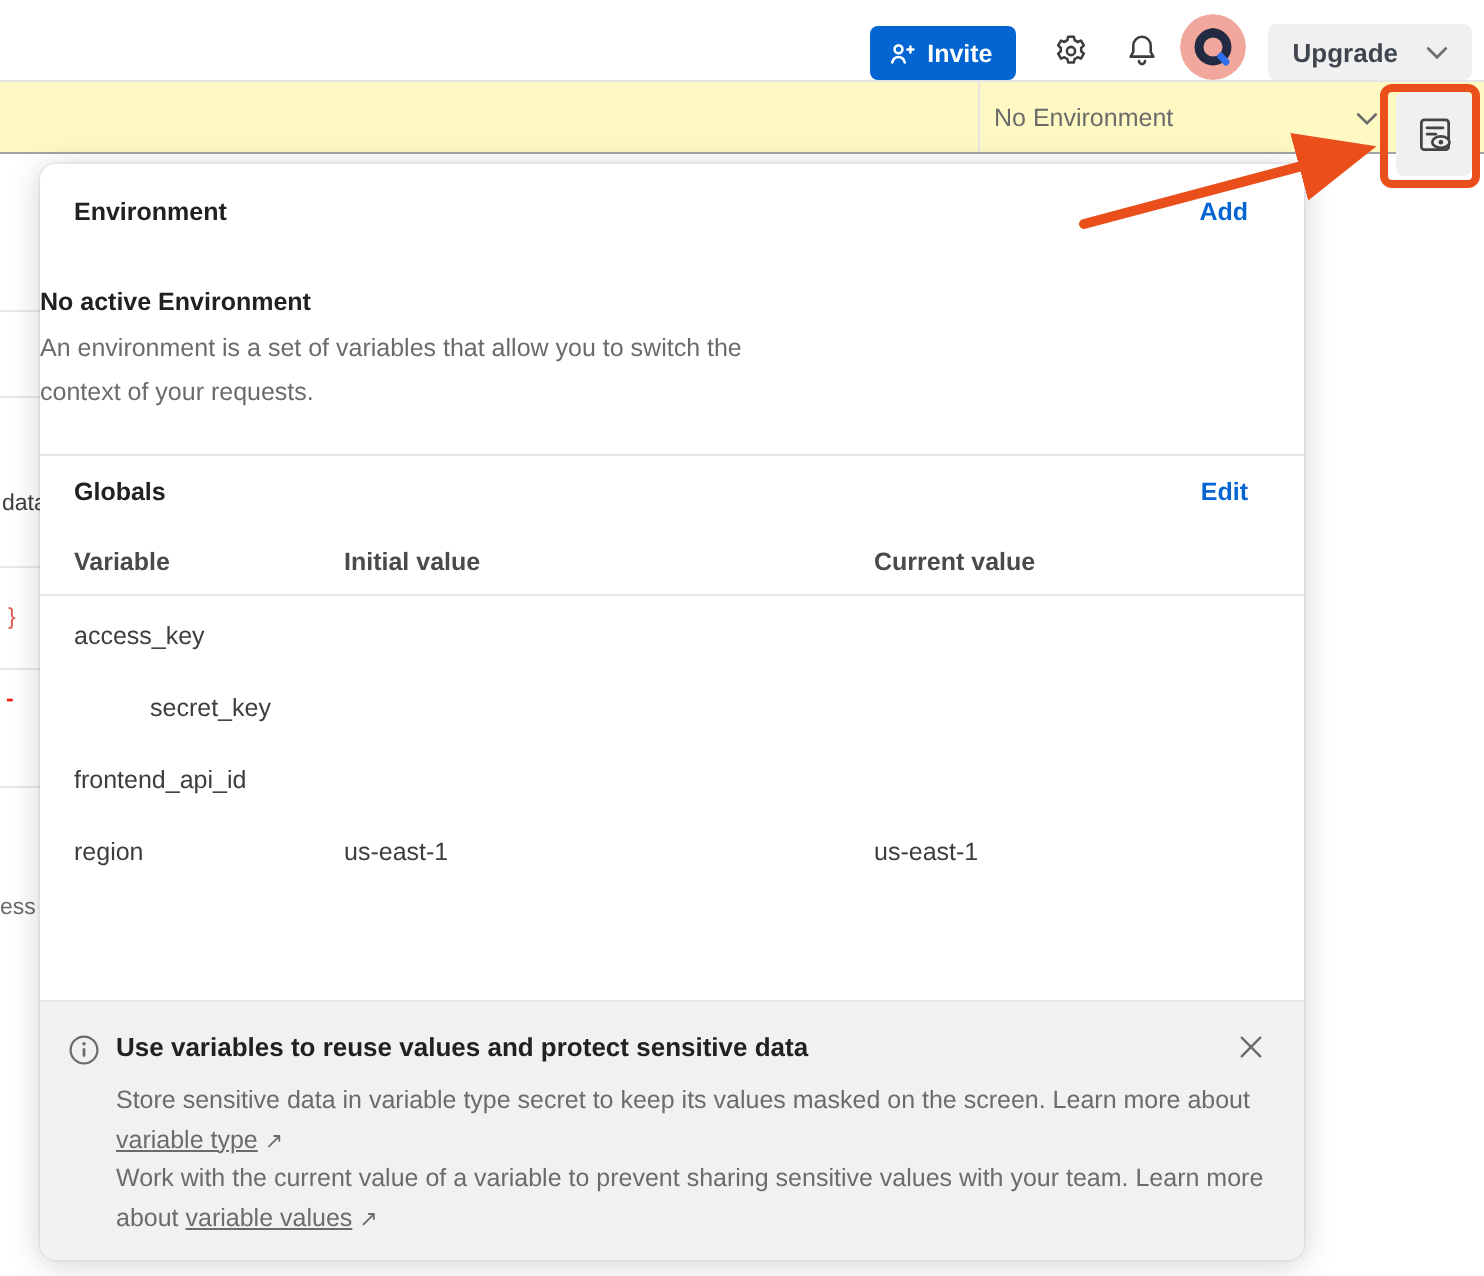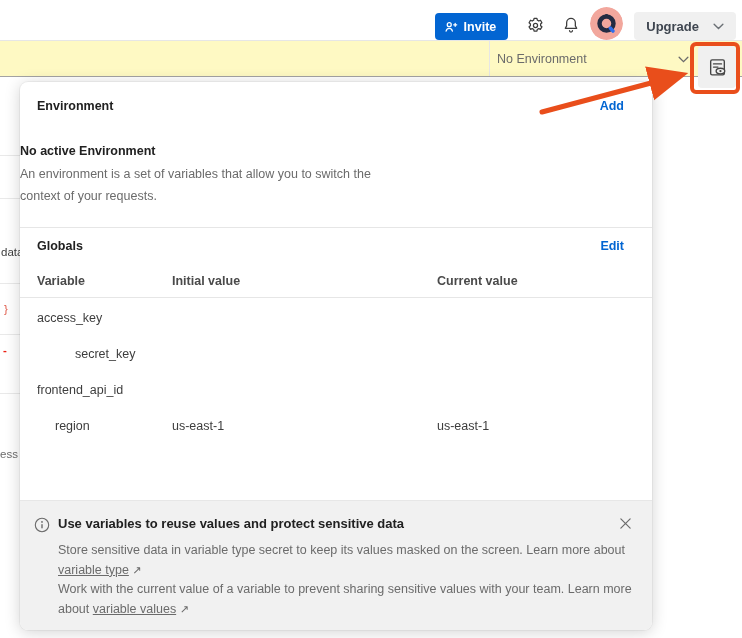--- a/index.html
+++ b/index.html
@@ -202,21 +202,21 @@
   <span class="cell" style="top:229px; left:417px;"></span>
 
   <span class="cell" style="top:265px; left:17px;margin-left:38px;">secret_key</span>
   <span class="cell" style="top:265px; left:152px;"></span>
   <span class="cell" style="top:265px; left:417px;"></span>
 
   <span class="cell" style="top:301px; left:17px;">frontend_api_id</span>
   <span class="cell" style="top:301px; left:152px;"></span>
   <span class="cell" style="top:301px; left:417px;"></span>
 
-  <span class="cell" style="top:337px; left:35px;">region</span>
+  <span class="cell" style="top:337px; left:17px;">region</span>
   <span class="cell" style="top:337px; left:152px;">us-east-1</span>
   <span class="cell" style="top:337px; left:417px;">us-east-1</span>
 
   <div class="banner">
     <div class="banner-head">
       <span style="display:flex; margin-top:1px;">
         <svg width="16" height="16" viewBox="0 0 16 16" fill="none">
           <circle cx="8" cy="8" r="6.7" stroke="#6B6B6B" stroke-width="1.1"></circle>
           <rect x="7.3" y="7" width="1.4" height="4.4" rx="0.7" fill="#6B6B6B"></rect>
           <circle cx="8" cy="4.9" r="0.9" fill="#6B6B6B"></circle>

